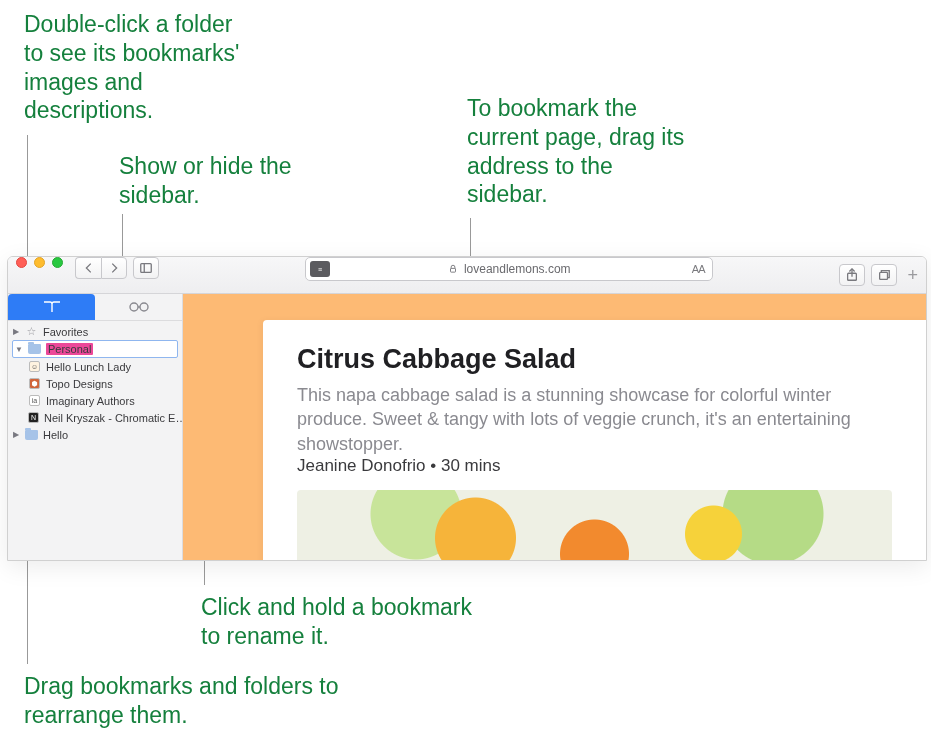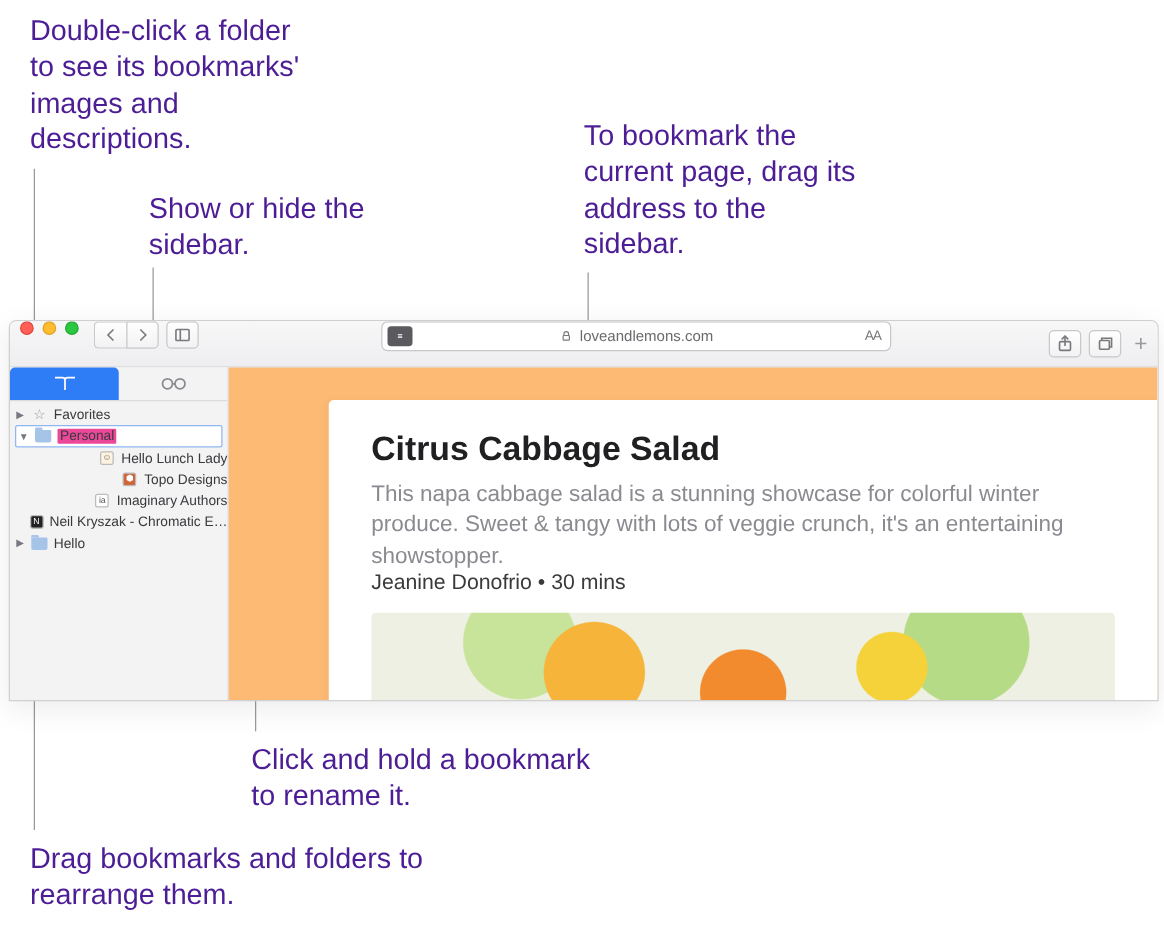--- a/index.html
+++ b/index.html
@@ -9,21 +9,21 @@
     width: 931px;
     height: 747px;
     position: relative;
     overflow: hidden;
     color: #333;
   }
   .callout {
     position: absolute;
     font-size: 23px;
     line-height: 1.25;
-    color: #4c1d95;
+    color: #15803d;
     font-weight: 400;
   }
   .lead {
     position: absolute;
     background: #999;
     width: 1px;
   }
   
   .safari-window {
     position: absolute;
@@ -112,21 +112,21 @@
   .sb-list{padding-top:2px;}
   .sb-row{
     display:flex;align-items:center;gap:5px;
     height:17px;padding-left:4px;
     color:#3a3a3d;
     white-space:nowrap;overflow:hidden;text-overflow:ellipsis;
     cursor:default;
   }
   .sb-row .tw{width:8px;text-align:center;color:#787880;font-size:8px;}
   .sb-row .ico{width:13px;height:13px;display:flex;align-items:center;justify-content:center;}
-  .sb-row.child{padding-left:20px;justify-content:flex-end;}
+  .sb-row.child{padding-left:20px;}
   .sb-row.selected{
     background:#fff;border:1px solid #8fb6ef;border-radius:2px;
     margin:0 4px;padding-left:2px;height:18px;
   }
   .sb-row.selected .label{
     background:#ec4899;padding:0 2px;border-radius:1px;
   }
   .folder-ico{width:13px;height:10px;background:#a6c3e8;border-radius:1px 1px 2px 2px;position:relative;}
   .folder-ico::before{content:"";position:absolute;top:-2px;left:0;width:6px;height:2px;background:#a6c3e8;border-radius:1px 1px 0 0;}
   .star-ico{color:#9b9ba0;font-size:11px;}

